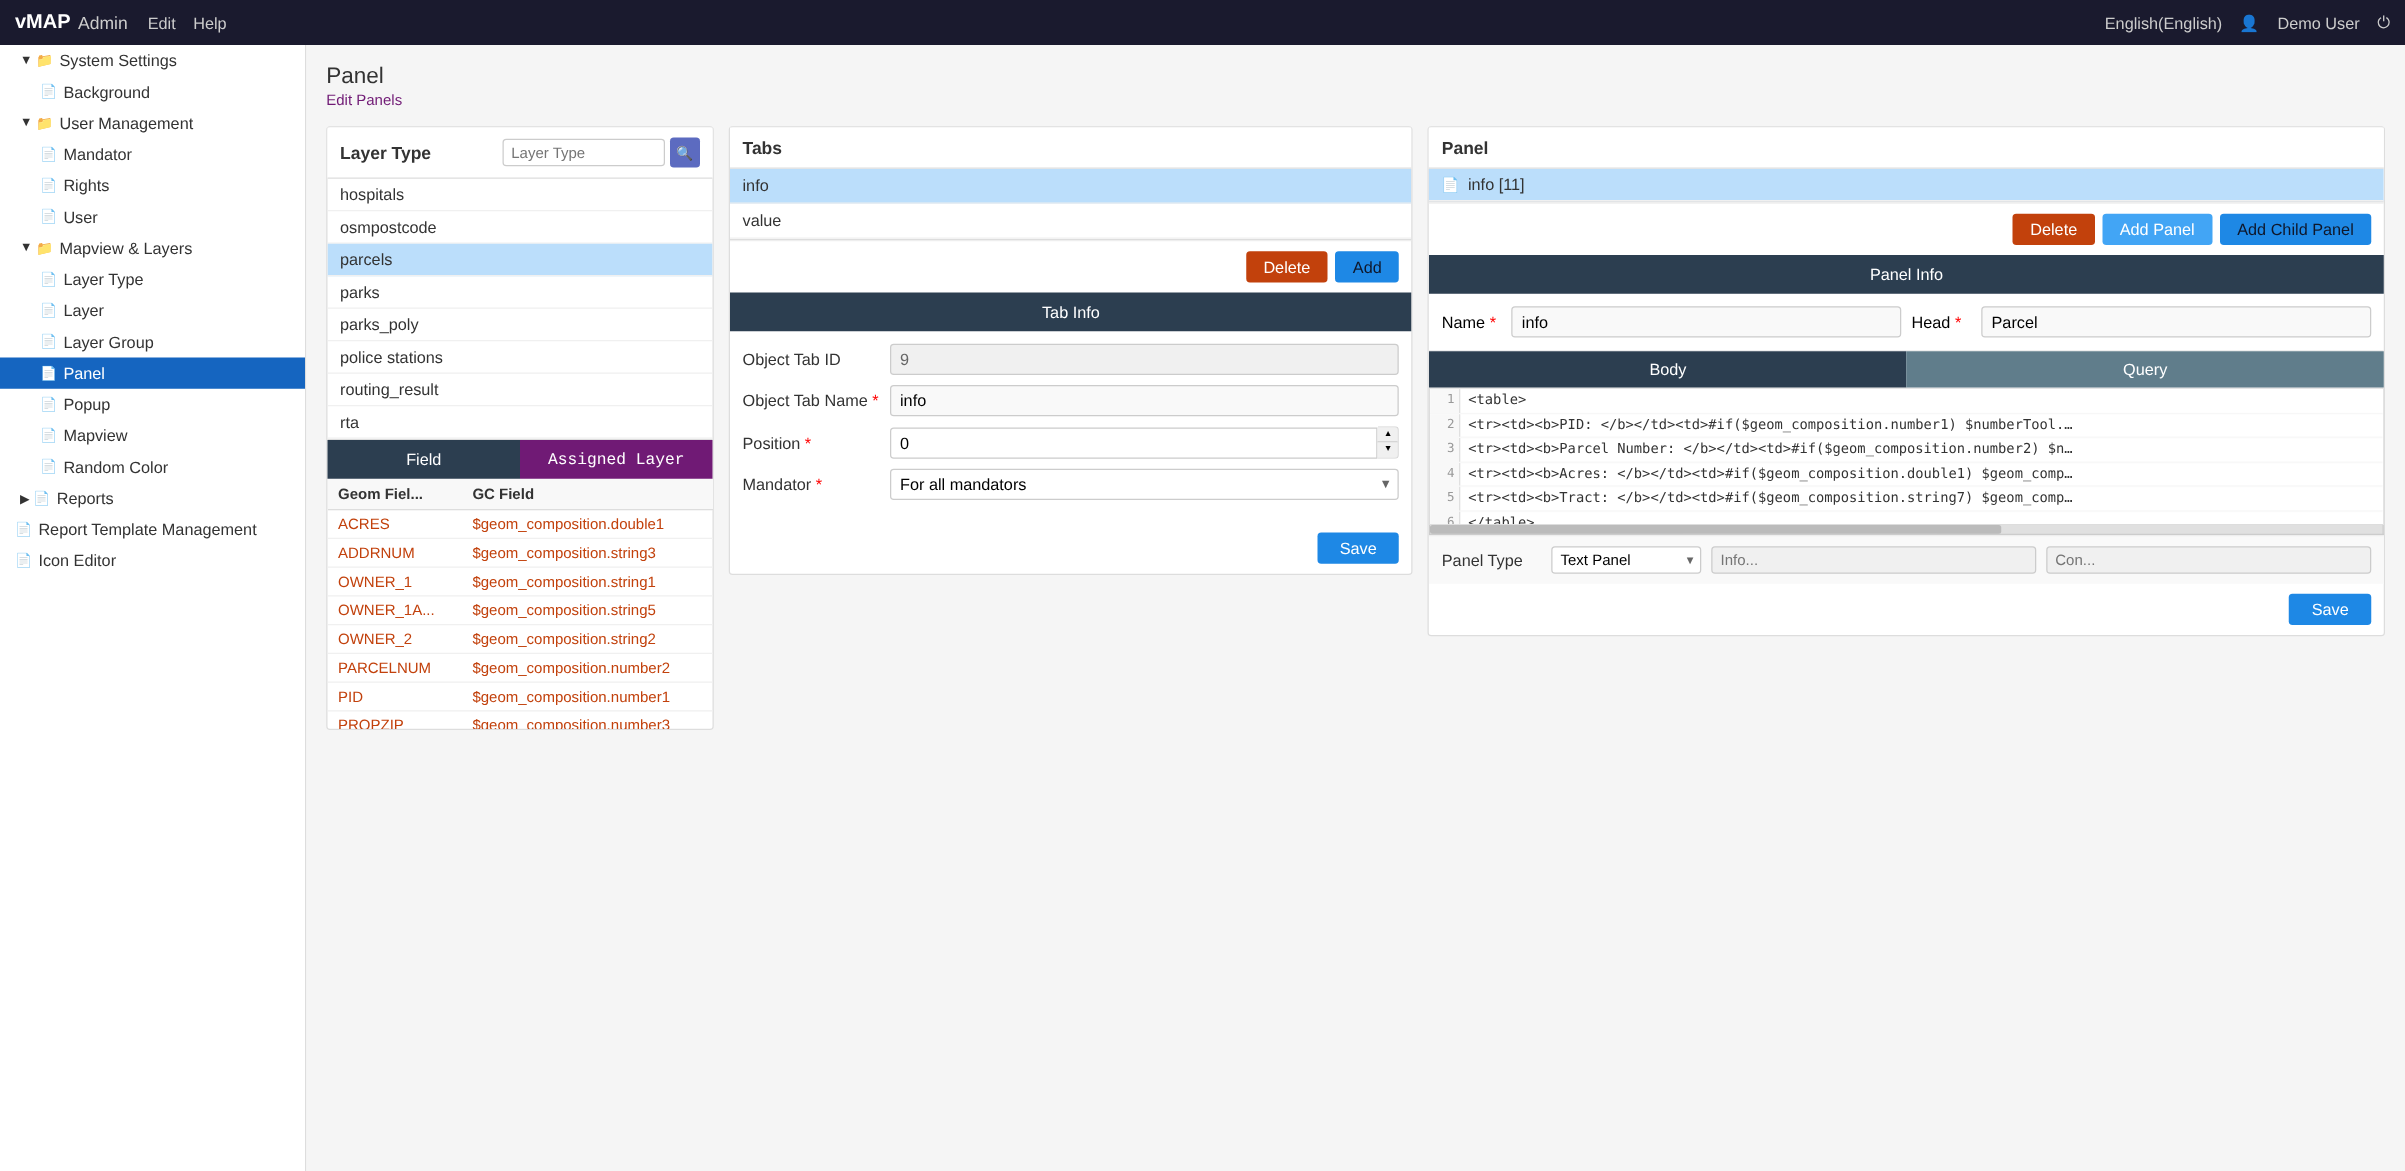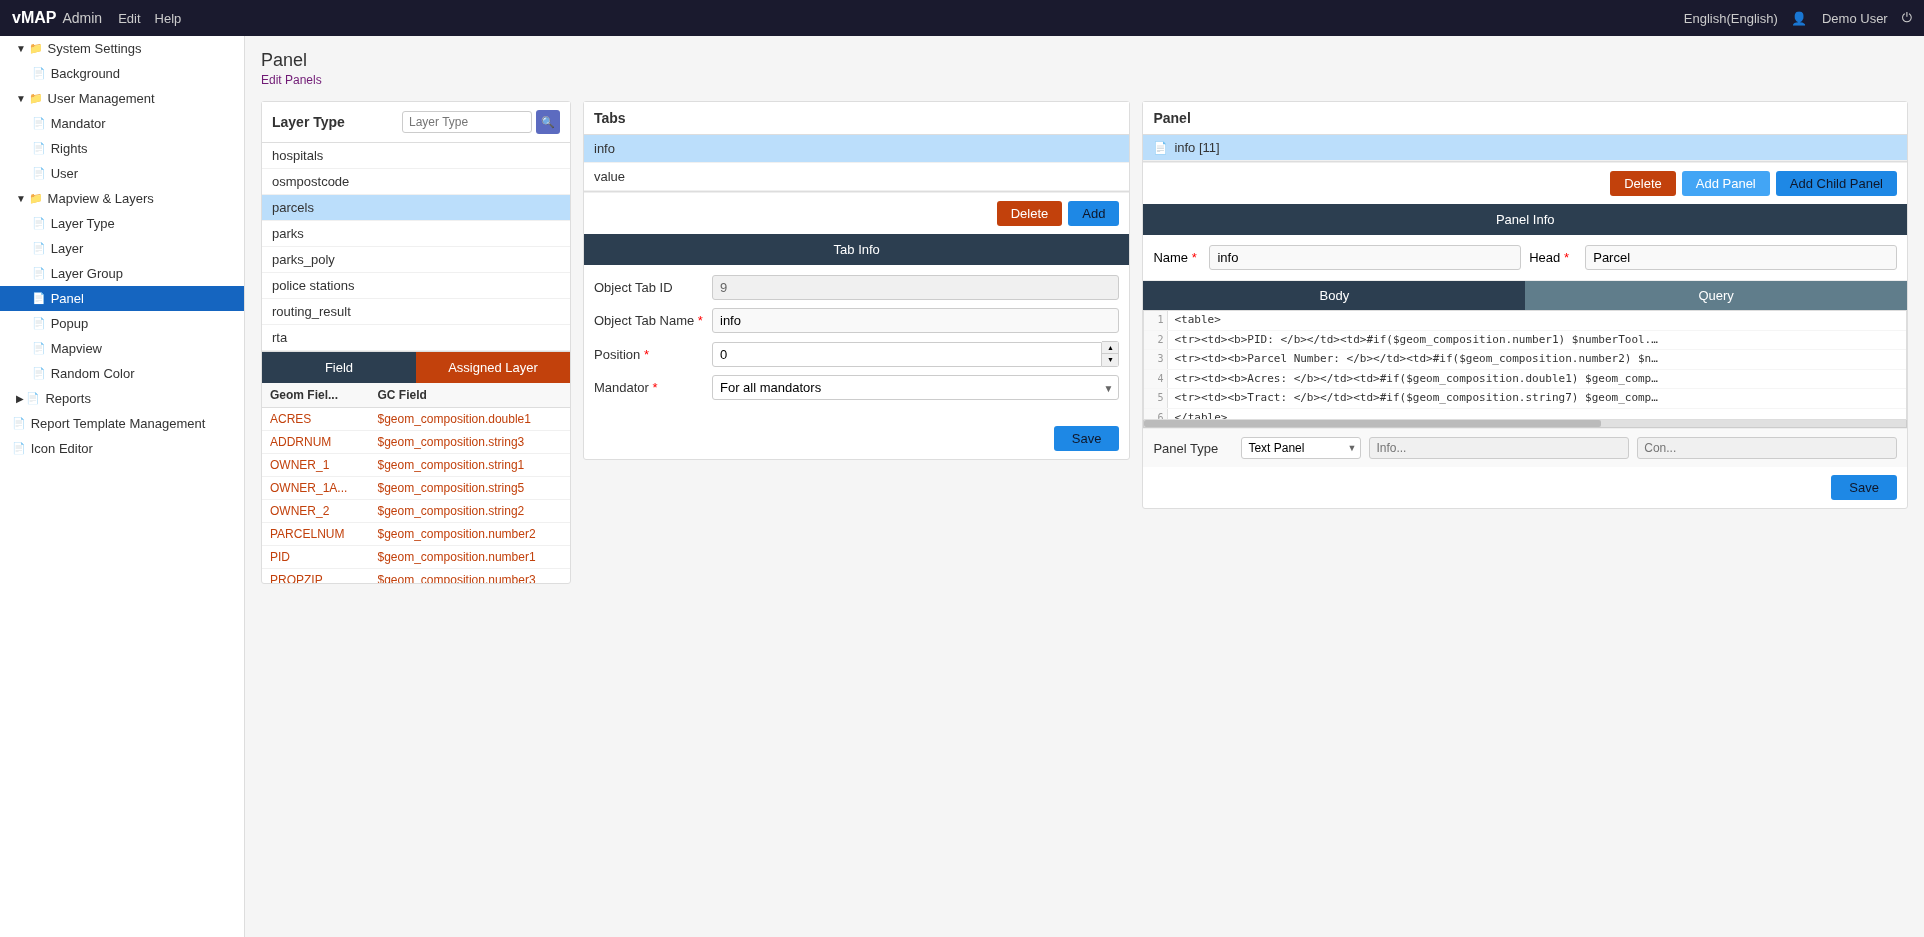--- a/index.html
+++ b/index.html
@@ -190,21 +190,21 @@
     .section-tab {
       flex: 1;
       text-align: center;
       padding: 8px 0;
       background: #2c3e50;
       color: #fff;
       font-size: 13px;
       cursor: pointer;
       border: none;
     }
-    .section-tab.inactive { background: #c2410c; }
+    .section-tab.inactive { background: #701a75; font-family: Liberation Mono, monospace; }
     .section-tab:first-child { border-radius: 0; text-align: center; }
 
     
     .bottom-content { padding: 0; }
 
     
     .field-table {
       width: 100%;
       border-collapse: collapse;
       font-size: 12px;
@@ -406,21 +406,21 @@
       color: #aaa;
       flex: 1;
     }
 
     
     .save-row {
       display: flex;
       justify-content: flex-end;
       padding: 8px 10px;
     }
-    .btn-save { background: #1e88e5; color: #0f172a; padding: 5px 18px; border: none; border-radius: 3px; cursor: pointer; font-size: 13px; }
+    .btn-save { background: #1e88e5; color: #ffffff; padding: 5px 18px; border: none; border-radius: 3px; cursor: pointer; font-size: 13px; }
   </style>
 </head>
 <body>
 
 <nav class="topnav">
   <div class="topnav-left">
     <div class="topnav-brand">
       <span>vMAP</span>
       <span style="font-size:14px;font-weight:normal;color:#ccc;">Admin</span>
     </div>

